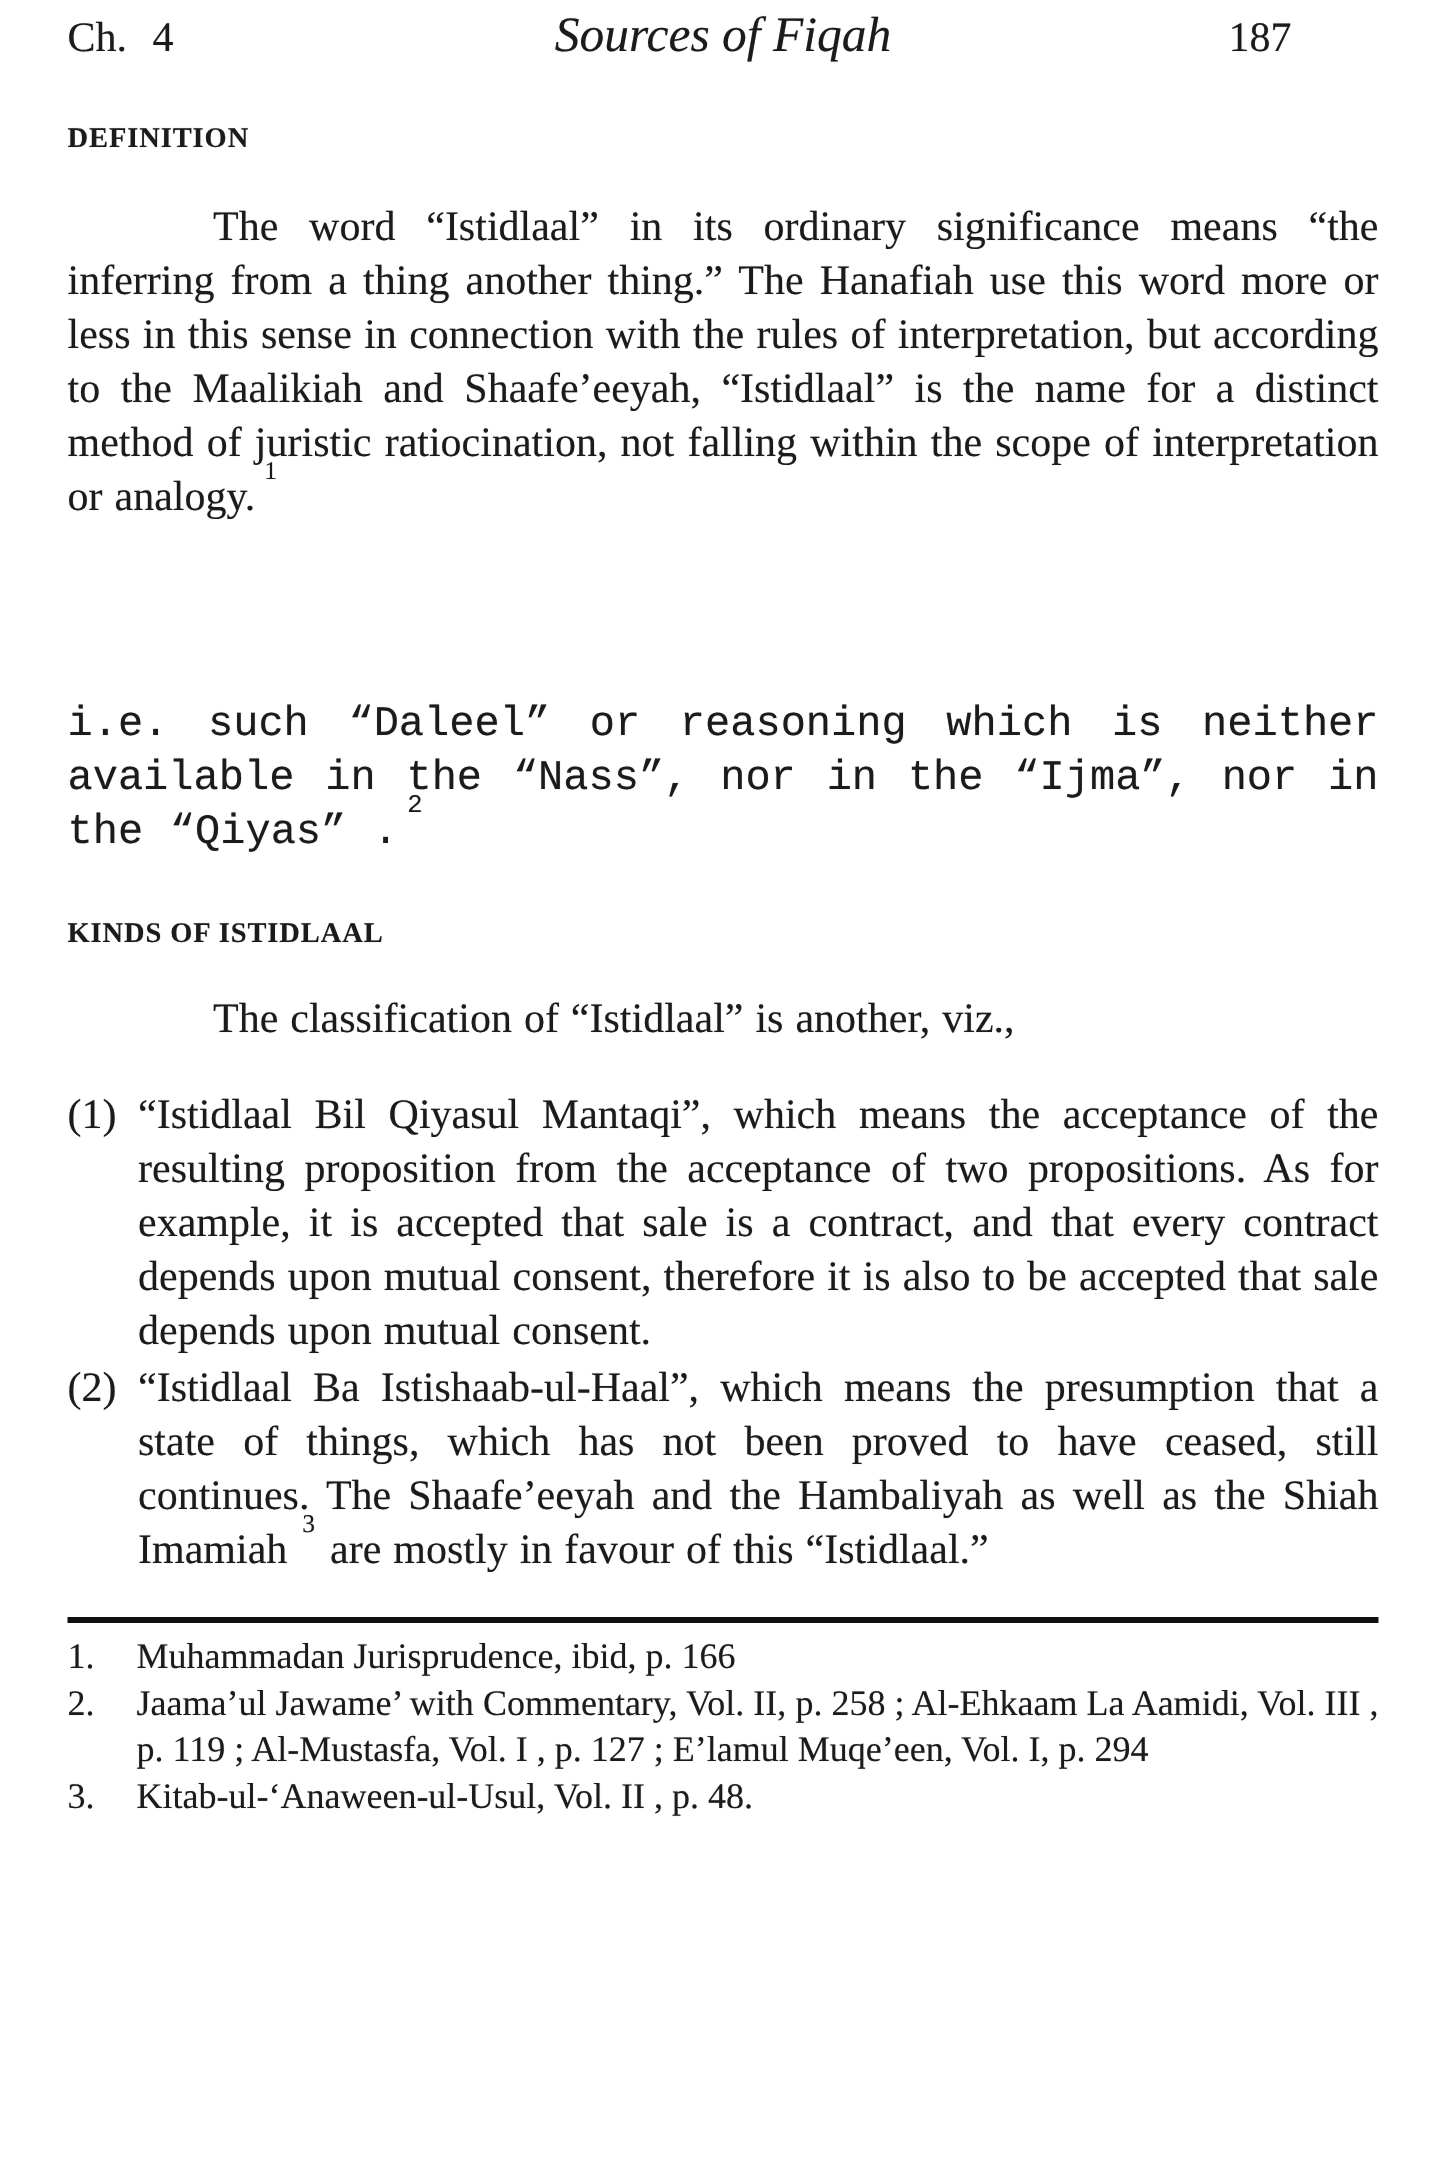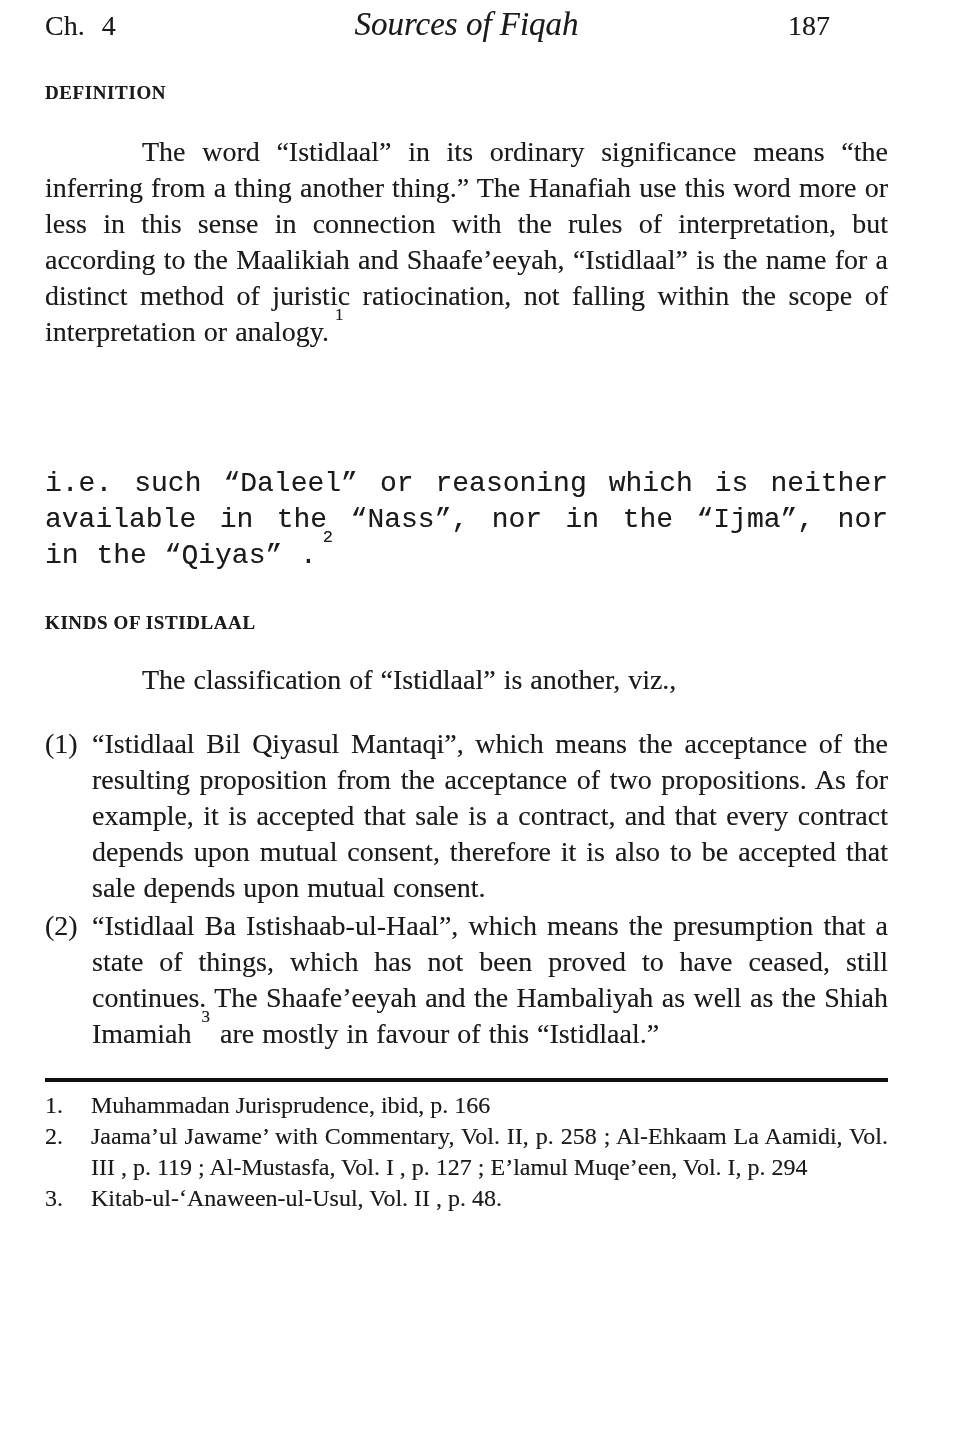--- a/index.html
+++ b/index.html
@@ -3,21 +3,21 @@
 <meta charset="utf-8">
 <style>
   * { margin: 0; padding: 0; box-sizing: border-box; }
   html, body {
     width: 960px; height: 1446px;
     background: #ffffff;
     overflow: hidden;
   }
   .page {
     width: 960px; height: 1446px;
-    padding: 8px 72px 0 45px;
+    padding: 8px 41px 0 45px;
     font-family: "Liberation Serif", serif;
     color: #1b1b1b;
     text-shadow: 0 0 0.6px rgba(25,25,25,0.45);
   }
   
   .hdr {
     display: flex;
     align-items: baseline;
     font-size: 28px;
     line-height: 32px;

